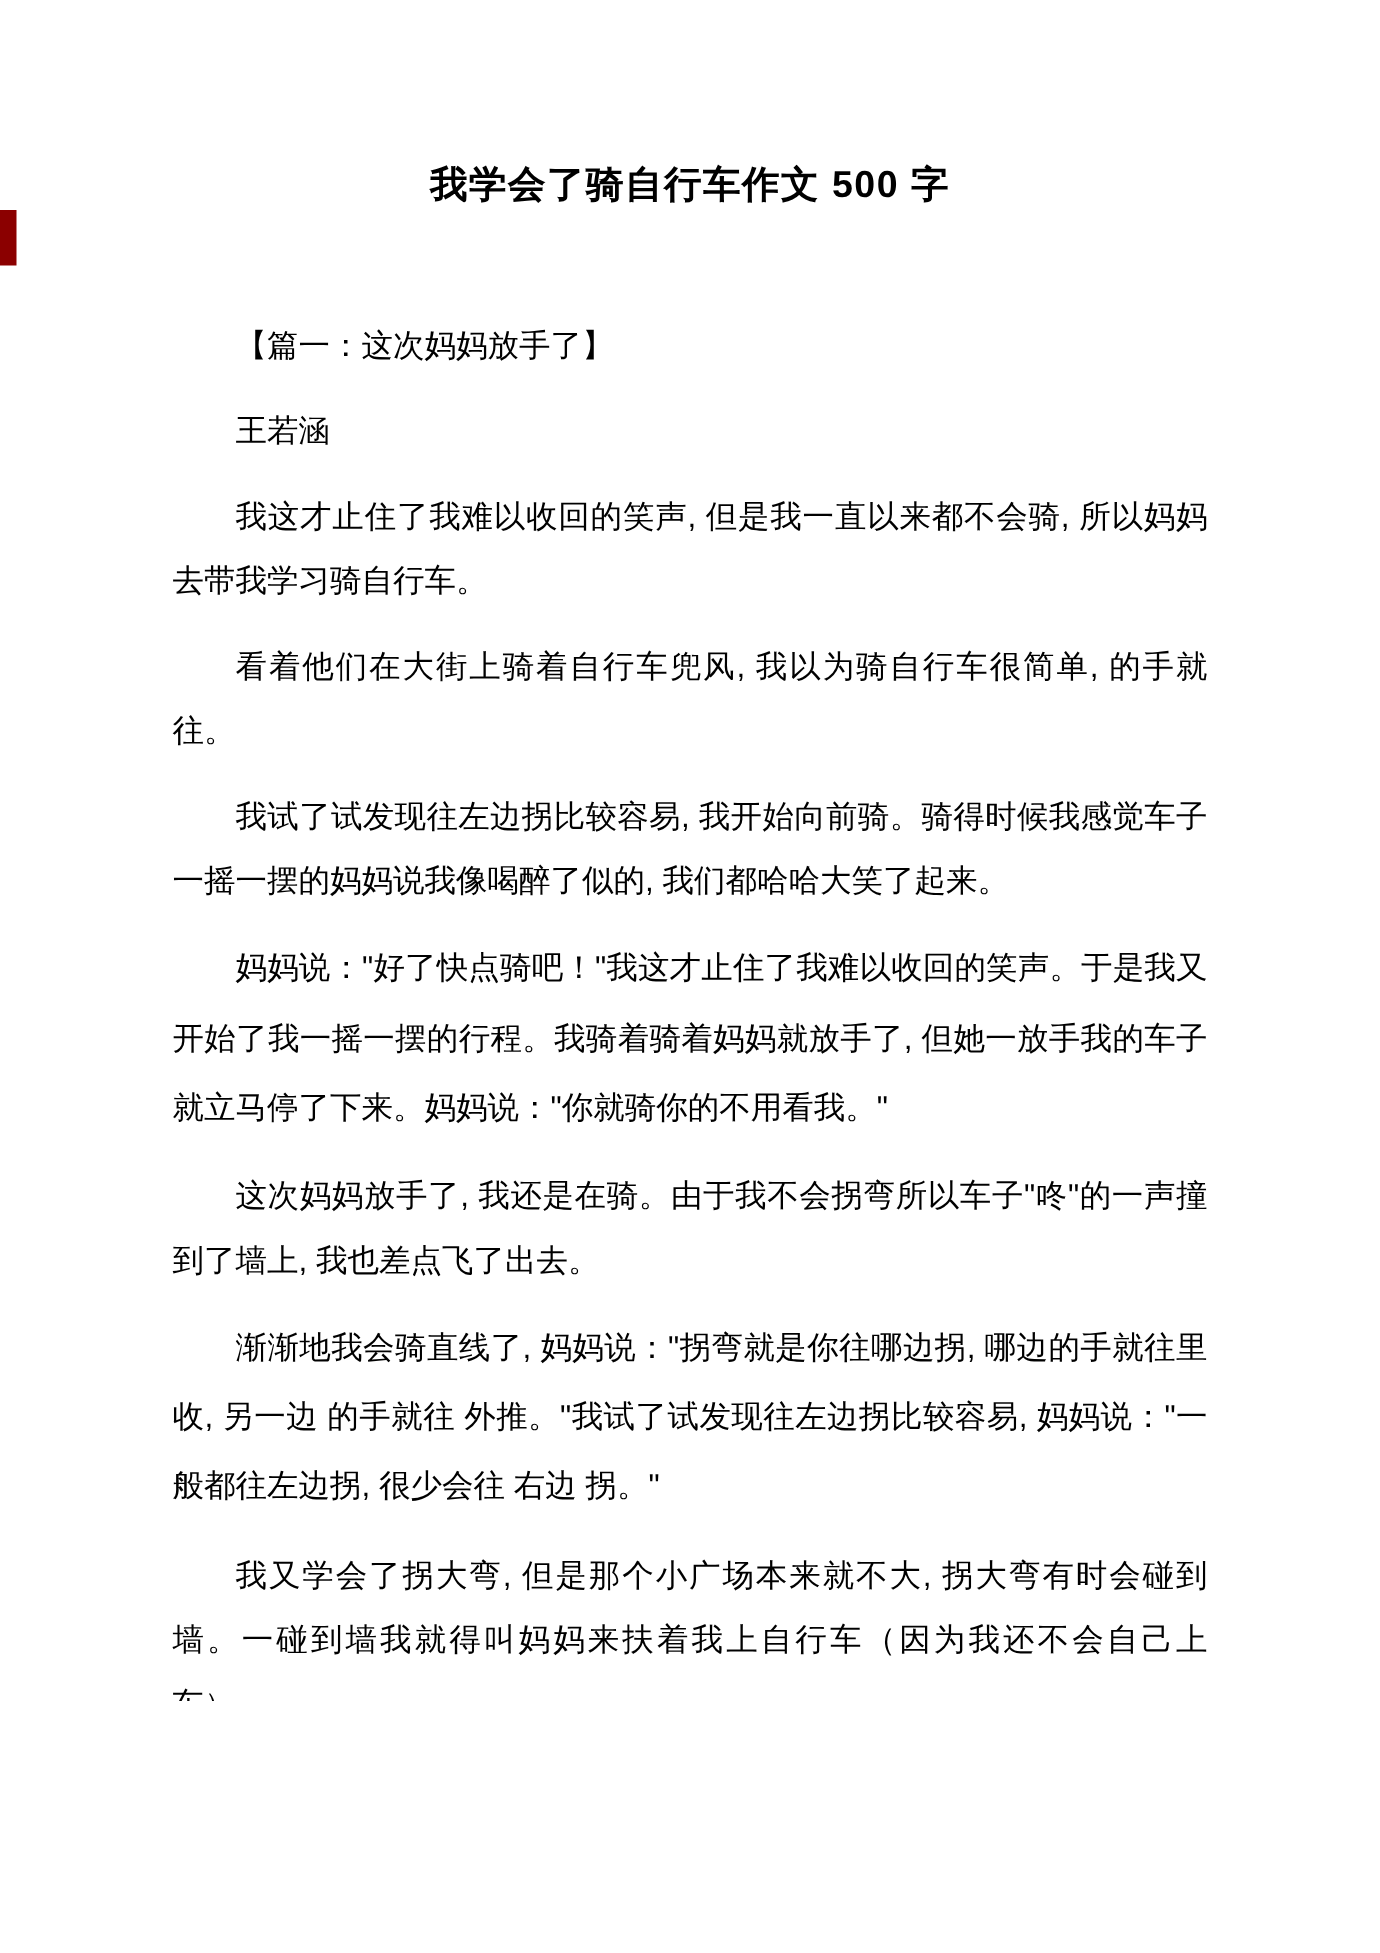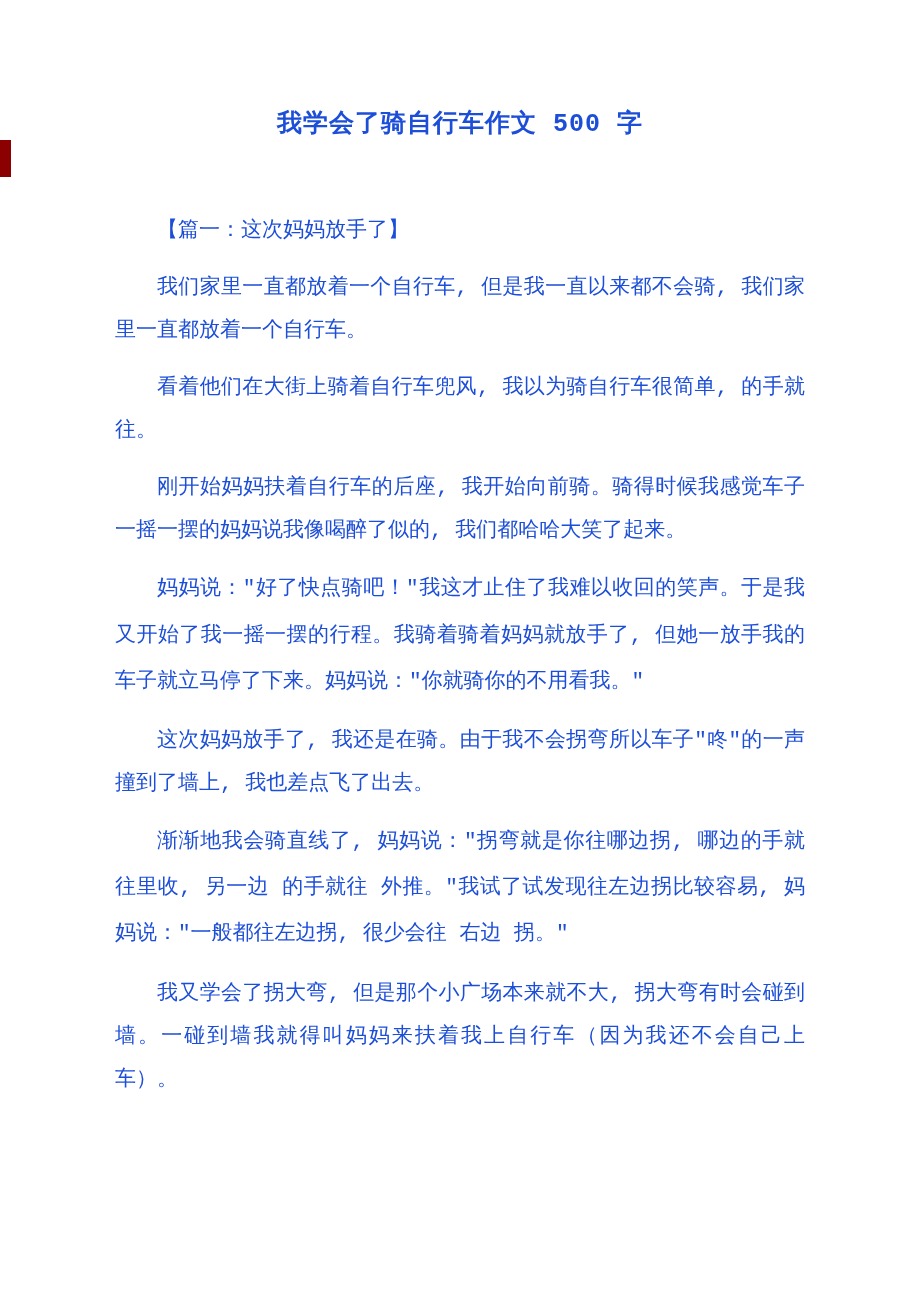--- a/index.html
+++ b/index.html
@@ -6,22 +6,22 @@
     margin: 0;
     padding: 0;
     background: #ffffff;
   }
   .page {
     position: relative;
     width: 920px;
     height: 1134px;
     background: #ffffff;
     overflow: hidden;
-    font-family: Liberation Mono, monospace;
-    color: #1d4ed8;
+    font-family: Liberation Sans, sans-serif;
+    color: #000000;
   }
   .red-mark {
     position: absolute;
     left: 0;
     top: 140px;
     width: 11px;
     height: 37px;
     background: #8b0000;
   }
   .content {
@@ -53,26 +53,27 @@
   <div class="red-mark"></div>
 
   <div class="content">
 
     <h1 class="doc-title"><span>我学会了骑自行车作文 500 字</span></h1>
 
     <div class="doc-body">
 
       <p>【篇一：这次妈妈放手了】</p>
 
+      <p>王若涵</p>
 
-      <p>我们家里一直都放着一个自行车, 但是我一直以来都不会骑, 我们家里一直都放着一个自行车。</p>
+      <p>我这才止住了我难以收回的笑声, 但是我一直以来都不会骑, 所以妈妈去带我学习骑自行车。</p>
 
       <p>看着他们在大街上骑着自行车兜风, 我以为骑自行车很简单, 的手就往。</p>
 
-      <p>刚开始妈妈扶着自行车的后座, 我开始向前骑。骑得时候我感觉车子一摇一摆的妈妈说我像喝醉了似的, 我们都哈哈大笑了起来。</p>
+      <p>我试了试发现往左边拐比较容易, 我开始向前骑。骑得时候我感觉车子一摇一摆的妈妈说我像喝醉了似的, 我们都哈哈大笑了起来。</p>
 
       <p class="loose">妈妈说："好了快点骑吧！"我这才止住了我难以收回的笑声。于是我又开始了我一摇一摆的行程。我骑着骑着妈妈就放手了, 但她一放手我的车子就立马停了下来。妈妈说："你就骑你的不用看我。"</p>
 
       <p>这次妈妈放手了, 我还是在骑。由于我不会拐弯所以车子"咚"的一声撞到了墙上, 我也差点飞了出去。</p>
 
       <p class="loose">渐渐地我会骑直线了, 妈妈说："拐弯就是你往哪边拐, 哪边的手就往里收, 另一边 的手就往 外推。"我试了试发现往左边拐比较容易, 妈妈说："一般都往左边拐, 很少会往 右边 拐。"</p>
 
       <p>我又学会了拐大弯, 但是那个小广场本来就不大, 拐大弯有时会碰到墙。一碰到墙我就得叫妈妈来扶着我上自行车（因为我还不会自己上车）。</p>
 
     </div>

